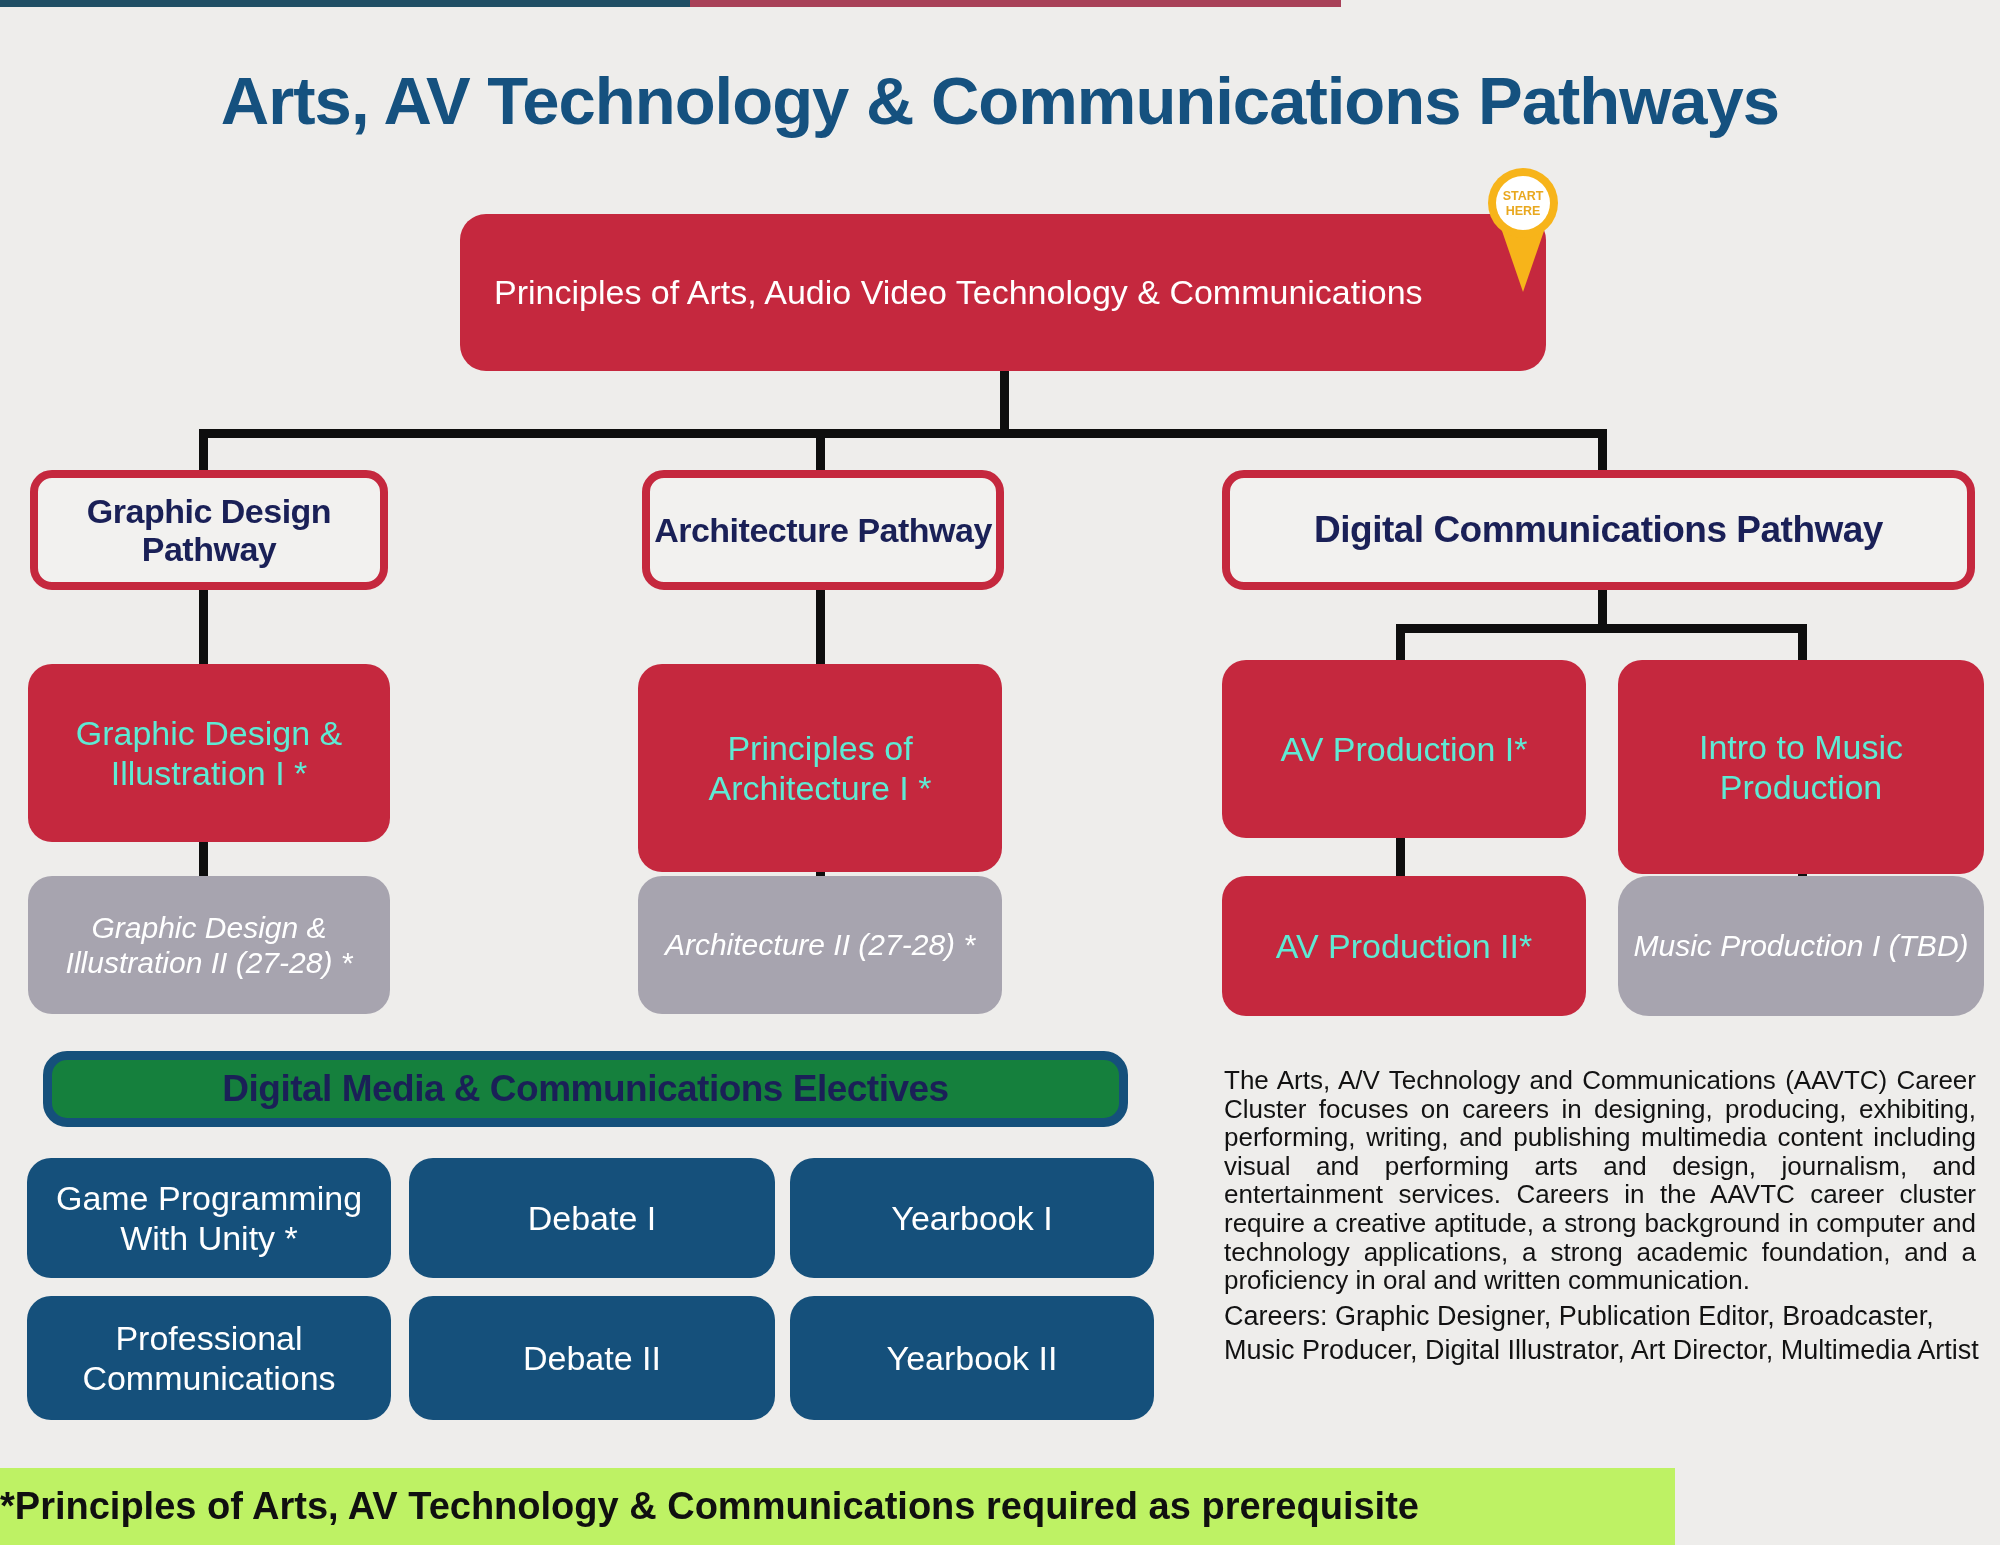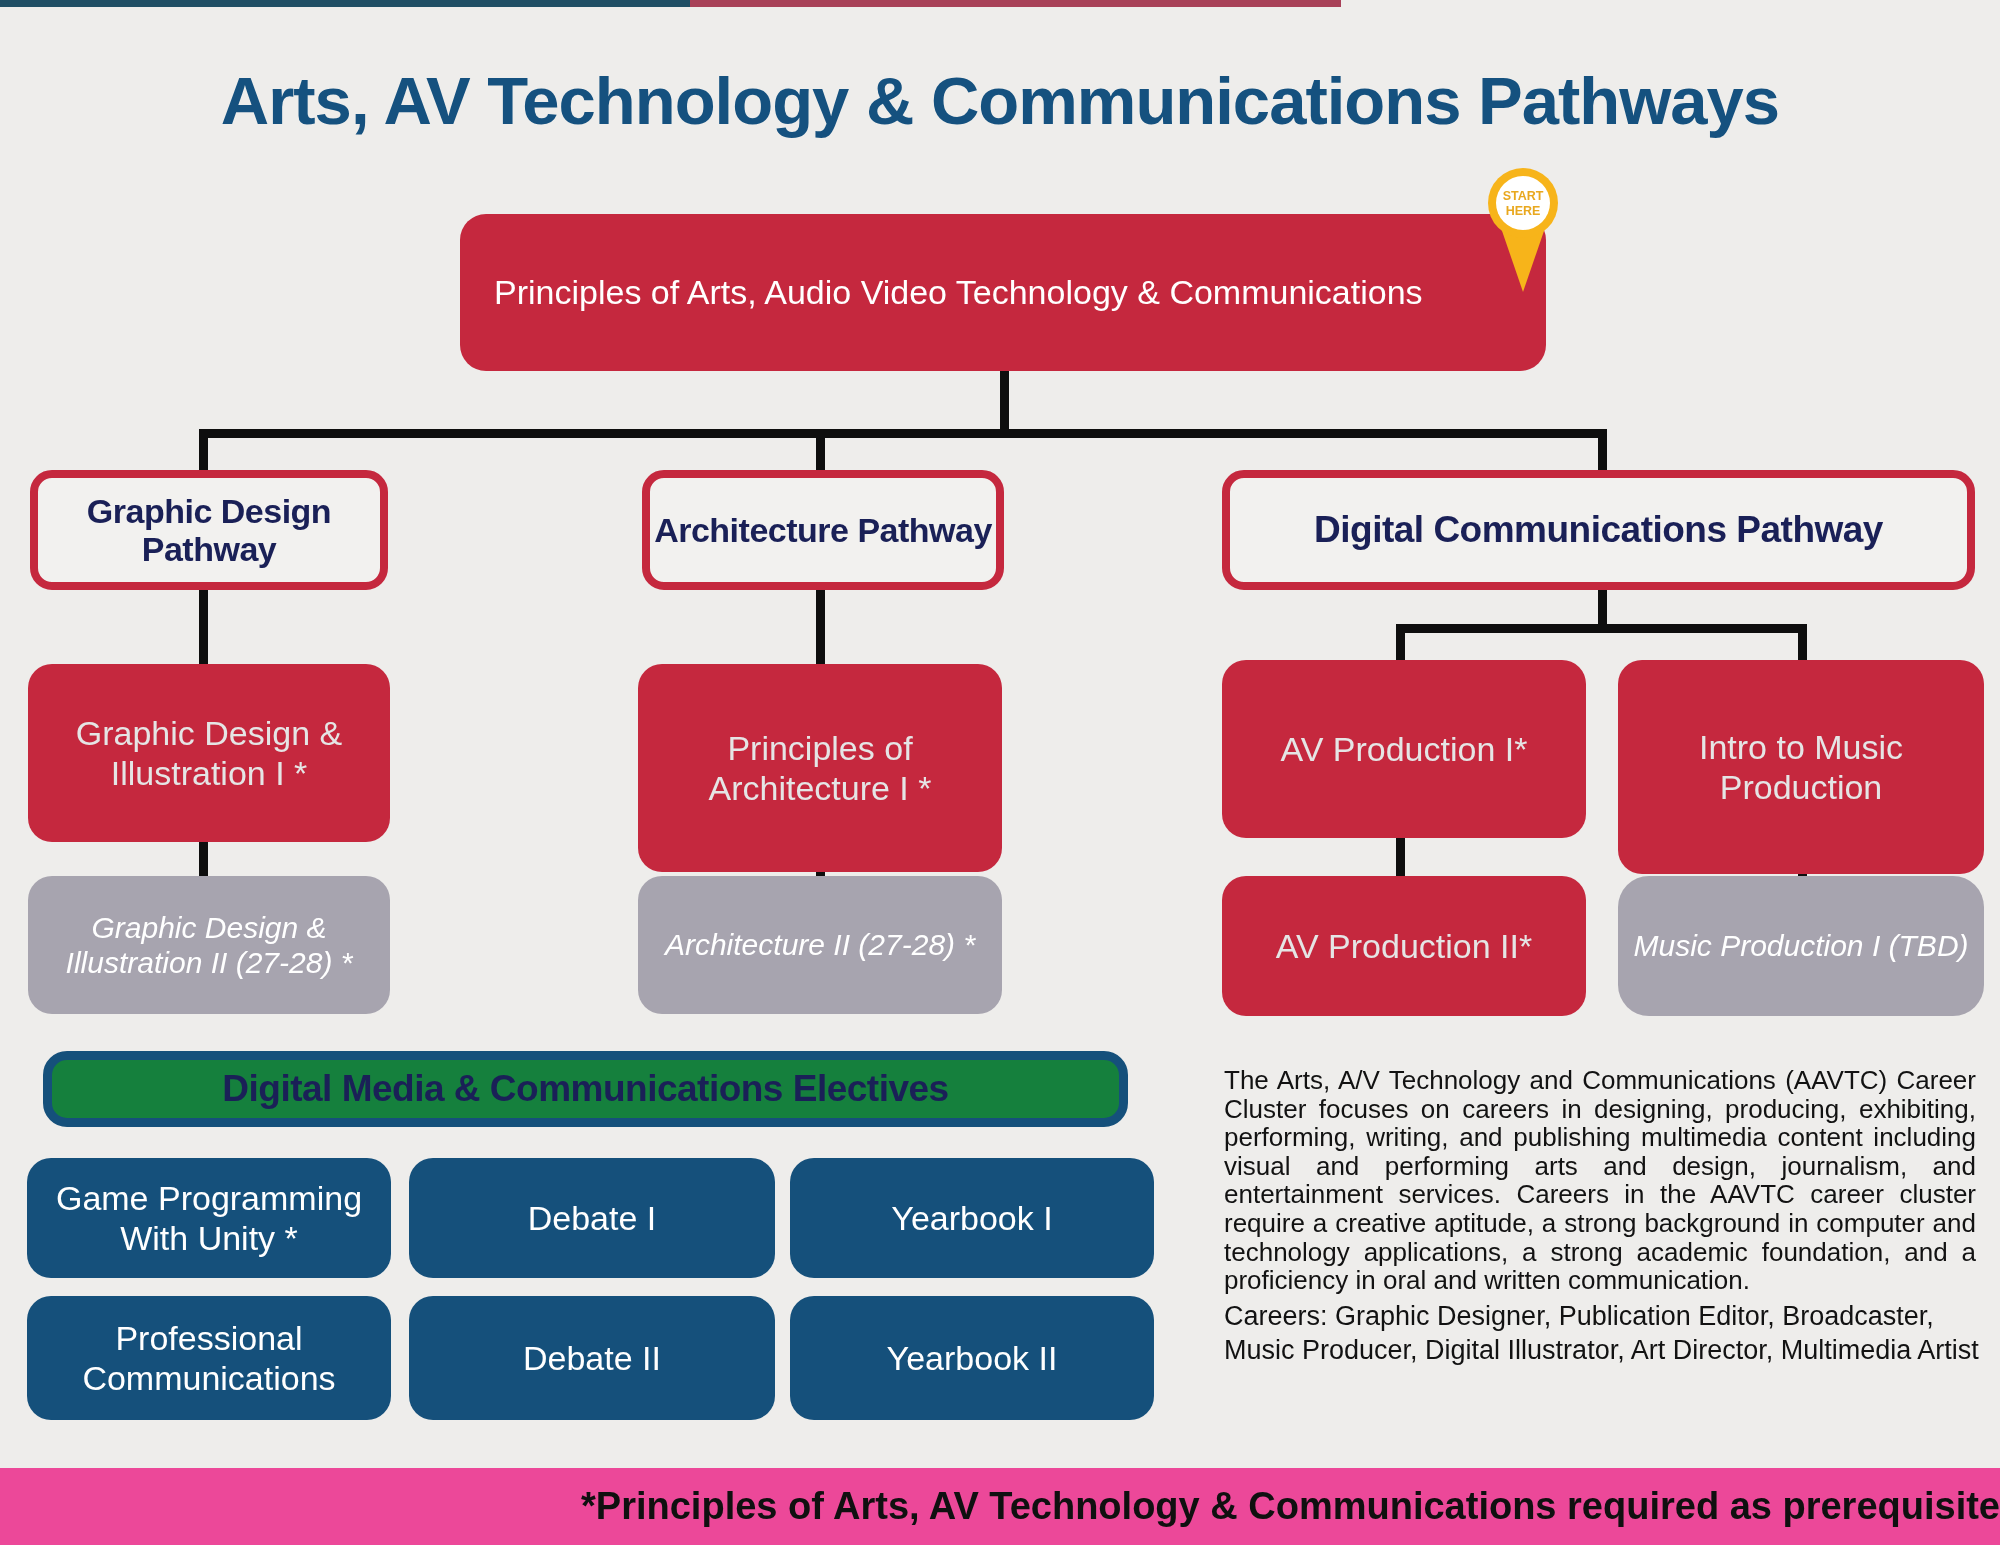--- a/index.html
+++ b/index.html
@@ -17,21 +17,21 @@
     font-size:67px;font-weight:700;color:#15517F;letter-spacing:-1px;
   }
 
   
   .ln{position:absolute;background:#0E0E0E;}
 
   
   .box{position:absolute;display:flex;align-items:center;justify-content:center;
        text-align:center;box-sizing:border-box;}
   .rounded{border-radius:24px;}
-  .red-box{background:#C5283E;color:#e5e5e5;font-size:34px;line-height:1.18;padding:0 22px;}
+  .red-box{background:#C5283E;color:#5eead4;font-size:34px;line-height:1.18;padding:0 22px;}
   .gray-box{background:#A7A4AF;color:#FFFFFF;font-style:italic;font-size:30px;line-height:1.18;padding:0 6px;}
   .navy-box{background:#15507B;color:#FFFFFF;font-size:34px;line-height:1.18;padding:0 12px;}
   .pathway-hdr{
     background:#F2F1EF;border:8px solid #C5283E;border-radius:22px;
     color:#1A2057;font-weight:700;font-size:34px;line-height:1.12;letter-spacing:-0.5px;
   }
   .root-box{
     background:#C5283E;color:#FFFFFF;font-size:34px;border-radius:26px;
     justify-content:flex-start;text-align:left;padding:0 34px;
   }
@@ -42,22 +42,22 @@
 
   .about-par{
     position:absolute;left:1224px;top:1066px;width:752px;
     font-size:26px;line-height:1.10;color:#121212;text-align:justify;
   }
   .careers{
     position:absolute;left:1224px;top:1300px;width:760px;
     font-size:27px;line-height:1.25;color:#121212;text-align:left;
   }
   .footer-bar{
-    position:absolute;left:0;top:1468px;width:2000px;height:77px;background:#ec4899;
-    display:flex;align-items:center;justify-content:flex-end;
+    position:absolute;left:0;top:1468px;width:1675px;height:77px;background:#bef264;
+    display:flex;align-items:center;justify-content:flex-start;
     font-size:38px;font-weight:700;color:#101010;
   }
   .pin{position:absolute;left:1486px;top:168px;width:74px;height:126px;z-index:5;}
 </style>
 </head>
 <body>
 
 <div id="canvas">
 
   <div class="strip navy"></div>

